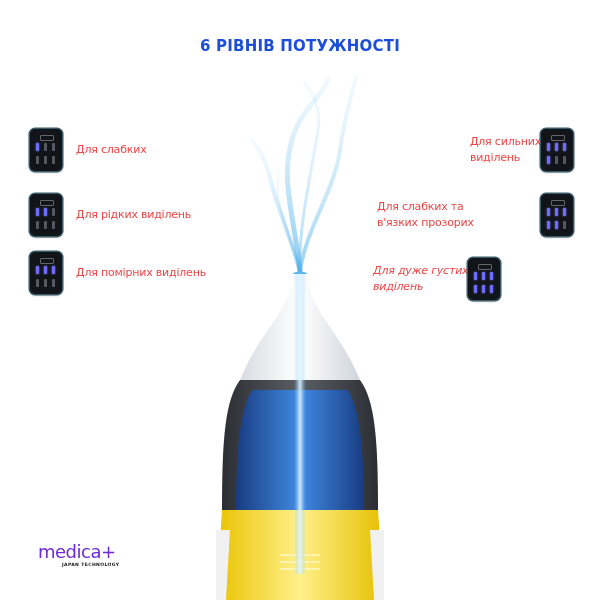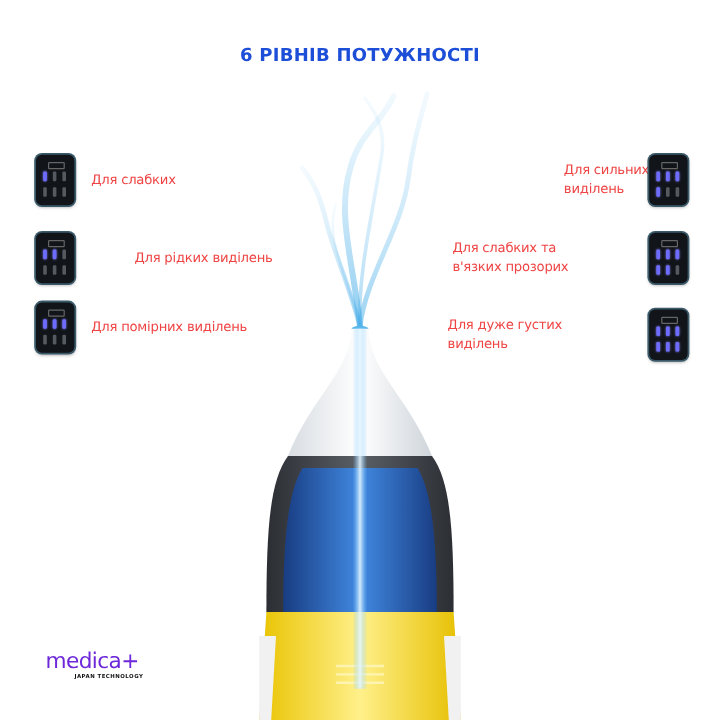--- a/index.html
+++ b/index.html
@@ -32,21 +32,21 @@
         <div class="bar"></div>
         <div class="bar"></div>
         <div class="bar"></div>
       </div>
   </div>
   <div class="label" style="margin-left:14px;">
     <div>Для слабких</div>
   </div>
 </div>
 
-<div class="row" style="left:30px;top:194px;gap:36px;">
+<div class="row" style="left:30px;top:194px;">
   <div class="device">
     <div class="top"></div>
     <div class="grid">
         <div class="bar on"></div>
         <div class="bar on"></div>
         <div class="bar"></div>
         <div class="bar"></div>
         <div class="bar"></div>
         <div class="bar"></div>
       </div>
@@ -102,21 +102,21 @@
         <div class="bar on"></div>
         <div class="bar on"></div>
         <div class="bar on"></div>
         <div class="bar on"></div>
         <div class="bar on"></div>
         <div class="bar"></div>
       </div>
   </div>
 </div>
 
-<div class="row" style="left:373px;top:258px;width:200px;justify-content:space-between;">
+<div class="row" style="left:373px;top:258px;width:200px;font-style:italic;">
   <div class="label">
     <div>Для дуже густих</div>
     <div>виділень</div>
   </div>
   <div class="device">
     <div class="top"></div>
     <div class="grid">
         <div class="bar on"></div>
         <div class="bar on"></div>
         <div class="bar on"></div>

